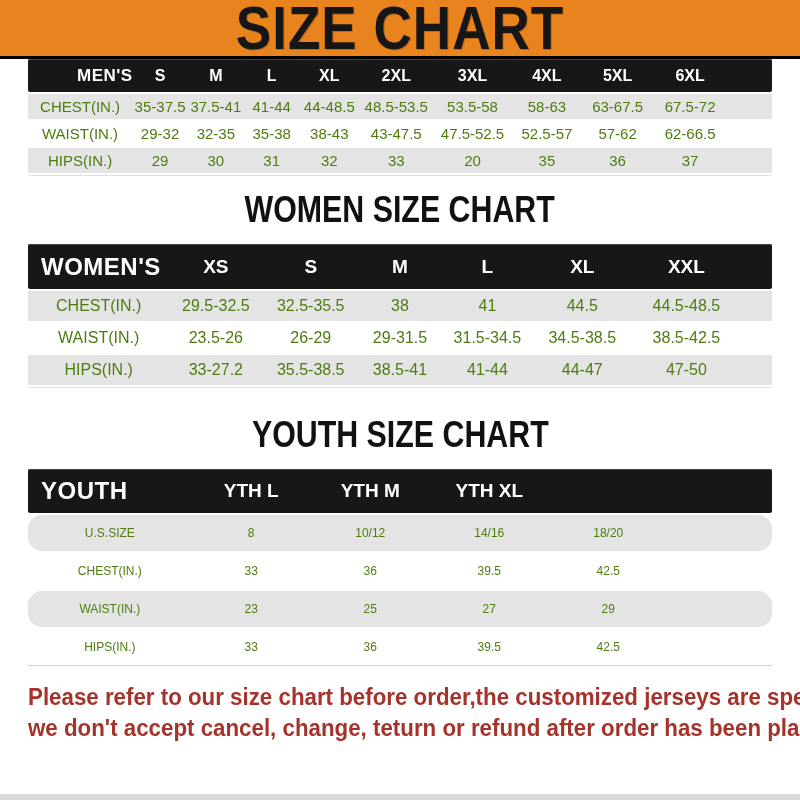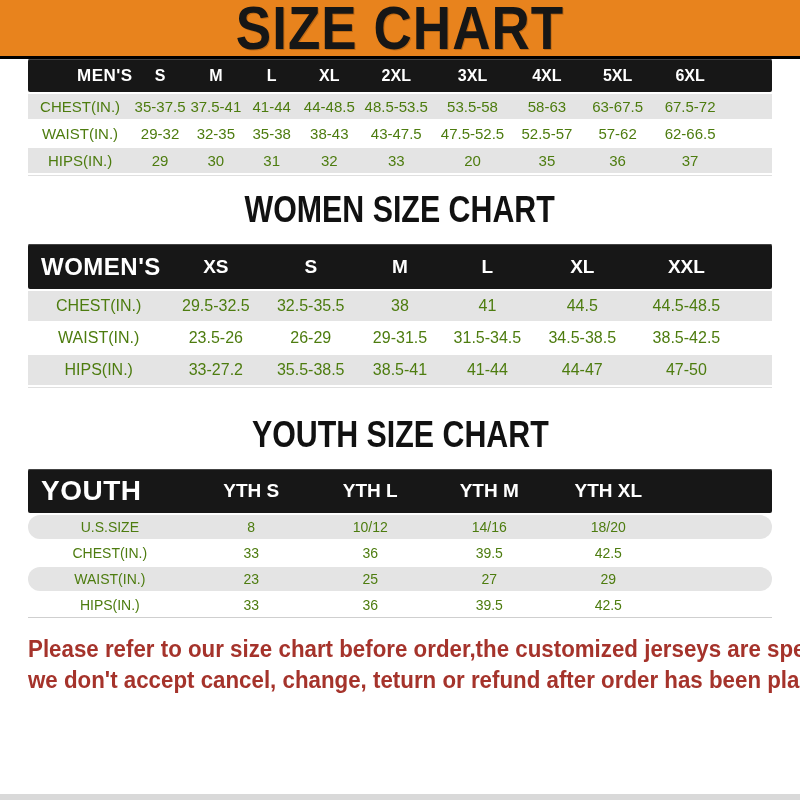--- a/index.html
+++ b/index.html
@@ -42,23 +42,23 @@
   
   #sec-men .bar{height:33px;}
   #sec-men .bar-label{font-size:17px;margin-left:36px;}
   #sec-men .bar-col{font-size:16px;}
   #sec-men .row{height:25px;font-size:15px;}
   #sec-women .bar{height:45px;}
   #sec-women .bar-label{font-size:24px;}
   #sec-women .bar-col{font-size:19px;}
   #sec-women .row{height:30px;font-size:16px;}
   #sec-youth .bar{height:44px;}
-  #sec-youth .bar-label{font-size:28px;}
+  #sec-youth .bar-label{font-size:24px;}
   #sec-youth .bar-col{font-size:19px;}
-  #sec-youth .row{height:24px;font-size:14px;border-radius:14px;}
+  #sec-youth .row{height:36px;font-size:12px;border-radius:14px;}
   #sec-youth{border-bottom:1px solid #cfcfcf;width:744px;margin:0 auto;}
   #sec-youth .size-table{width:100%;}
   #sec-men .size-table,#sec-women .size-table{border-bottom:1px solid #e0e0e0;padding-bottom:2px;}
   
   .note{
     margin:16px 0 0 28px;color:#A5332B;font-size:23px;line-height:31px;font-weight:bold;
   }
   .note-line{display:block;transform:scale(0.97,1.05);transform-origin:left center;white-space:nowrap;}
   .bottom-strip{
     position:absolute;left:0;bottom:0;width:800px;height:6px;background:#d9d9d9;
@@ -176,21 +176,20 @@
     </div>
 </div>
 
 <div id="sec-youth">
   <div class="section-heading">
     <span>YOUTH SIZE CHART</span>
   </div>
   <div class="size-table">
       <div class="bar" style="grid-template-columns: 22% 16% 16% 16% 16% 1fr;">
         <span class="bar-label">YOUTH</span>
-        <span class="bar-col">YTH S</span>
         <span class="bar-col">YTH L</span>
         <span class="bar-col">YTH M</span>
         <span class="bar-col">YTH XL</span>
         <span class="bar-filler"></span>
       </div>
       <div class="row alt" style="grid-template-columns: 22% 16% 16% 16% 16% 1fr;">
         <span class="row-label">U.S.SIZE</span>
         <span class="cell">8</span>
         <span class="cell">10/12</span>
         <span class="cell">14/16</span>

